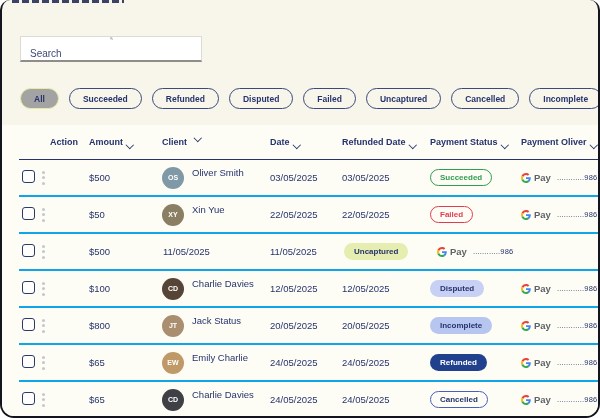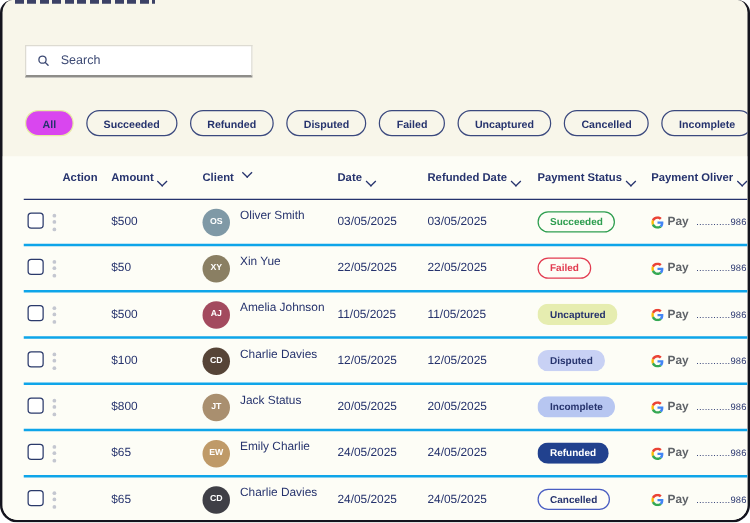--- a/index.html
+++ b/index.html
@@ -3,33 +3,33 @@
 <meta charset="utf-8">
 <style>
   html,body{margin:0;padding:0;background:#ffffff;font-family:"Liberation Sans",sans-serif;}
   .card{position:relative;width:600px;height:418px;background:#f8f6ea;border:2px solid #14141e;border-top:0;
         border-radius:10px 10px 14px 14px;overflow:hidden;box-sizing:border-box;}
   .clipped-title{position:absolute;top:0;left:10px;width:112px;height:3px;
         background:repeating-linear-gradient(90deg,#3c4166 0px,#3c4166 7px,transparent 7px,transparent 10px);}
   
   .topbar{position:absolute;top:36px;left:18px;right:16px;display:flex;justify-content:space-between;align-items:center;}
   .search-box{width:182px;height:26px;background:#ffffff;border:1px solid #dddbd2;border-bottom:2px solid #8e8d89;
-        display:flex;align-items:center;gap:7px;padding:0 9px;box-sizing:border-box;}
+        display:flex;align-items:center;gap:7px;padding:0 9px;box-sizing:border-box;flex-direction:column;}
   .search-box input{border:0;outline:0;background:transparent;font:10px "Liberation Sans",sans-serif;color:#2b3a6b;width:100%;}
   .search-box input::placeholder{color:#3d4a74;opacity:1;}
   .top-buttons{display:flex;gap:9px;}
   .btn{display:flex;align-items:center;gap:6px;background:transparent;border:1.5px solid #26336d;border-radius:16px;
         height:25px;padding:0 13px;font:700 8.5px "Liberation Sans",sans-serif;color:#26336d;letter-spacing:.5px;cursor:pointer;}
   .chev{width:5px;height:5px;border-right:1.5px solid #26336d;border-bottom:1.5px solid #26336d;
         transform:rotate(45deg);display:inline-block;margin-top:-3px;}
   
   .filters{position:absolute;top:88px;left:18px;display:flex;gap:10px;}
   .pill{height:21px;padding:0 13px;border-radius:11px;border:1px solid #3b497e;background:transparent;
         font:700 8.5px "Liberation Sans",sans-serif;color:#26336d;cursor:pointer;}
-  .pill.active{background:#d946ef;border-color:#e6eca4;}
+  .pill.active{background:#a3a3a3;border-color:#e6eca4;}
   
   .table-section{position:absolute;top:125px;left:0;right:0;bottom:0;background:#fdfdf6;}
   .tbl{margin-left:17px;}
   .thead,.row{display:grid;grid-template-columns:20px 47px 74px 107px 72px 86px 84px 1fr;align-items:center;}
   .thead{height:34px;border-bottom:1.5px solid #26336d;font:700 9px "Liberation Sans",sans-serif;color:#26336d;}
   .th{display:flex;align-items:flex-end;gap:4px;cursor:pointer;white-space:nowrap;}
   .sort-chev{width:4.5px;height:4.5px;border-right:1.3px solid #26336d;border-bottom:1.3px solid #26336d;
         transform:rotate(45deg);margin-top:-2px;flex:none;}
   .row{height:35px;border-bottom:2px solid #0ea5e9;font:400 9.5px "Liberation Sans",sans-serif;color:#26336d;}
   .row:last-child{border-bottom:0;}
@@ -177,24 +177,20 @@
       <div class="row">
         <div class="col-check"><input type="checkbox" class="cb" style=""></div>
         <div class="col-action">
             <div class="dots">
               <i></i>
               <i></i>
               <i></i>
             </div>
           </div>
         <div class="col-amount">$500</div>
-        <div class="c-client">
-          <span class="avatar" style="background: rgb(163, 74, 94);">AJ</span>
-          <span>Amelia Johnson</span>
-        </div>
         <div class="col-date">11/05/2025</div>
         <div class="col-rdate">11/05/2025</div>
         <div class="col-status">
           <span class="badge" style="background: rgb(230, 237, 176); color: rgb(38, 51, 109); border-color: transparent;">Uncaptured</span>
         </div>
         <div class="col-method c-method">
           <svg class="gicon" width="10" height="10" viewBox="0 0 48 48">
             <path fill="#EA4335" d="M24 9.5c3.54 0 6.71 1.22 9.21 3.6l6.85-6.85C35.9 2.38 30.47 0 24 0 14.62 0 6.51 5.38 2.56 13.22l7.98 6.19C12.43 13.72 17.74 9.5 24 9.5z"></path>
             <path fill="#4285F4" d="M46.98 24.55c0-1.57-.15-3.09-.38-4.55H24v9.02h12.94c-.58 2.96-2.26 5.48-4.78 7.18l7.73 6c4.51-4.18 7.09-10.36 7.09-17.65z"></path>
             <path fill="#FBBC05" d="M10.53 28.59c-.48-1.45-.76-2.99-.76-4.59s.27-3.14.76-4.59l-7.98-6.19C.92 16.46 0 20.12 0 24c0 3.88.92 7.54 2.56 10.78l7.97-6.19z"></path>

